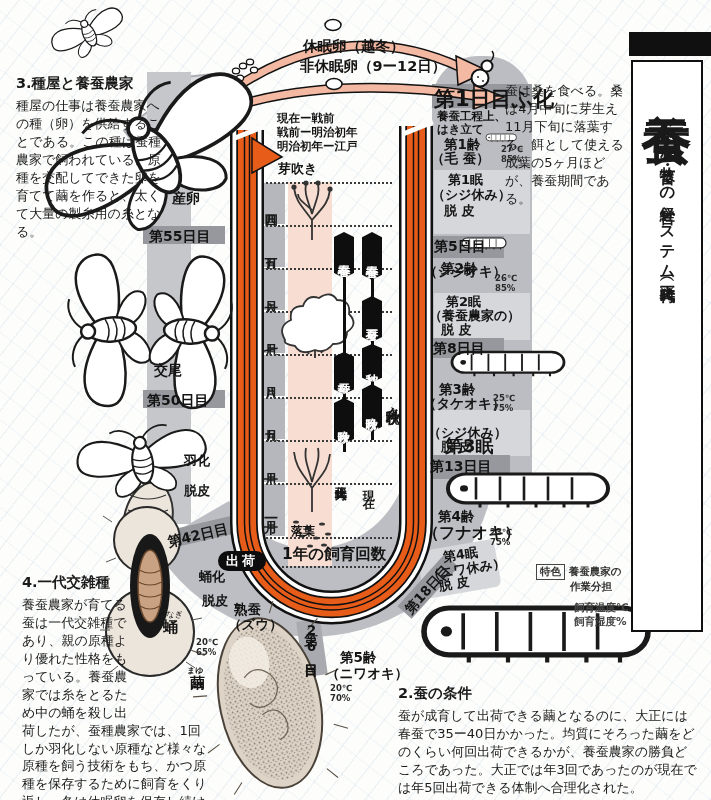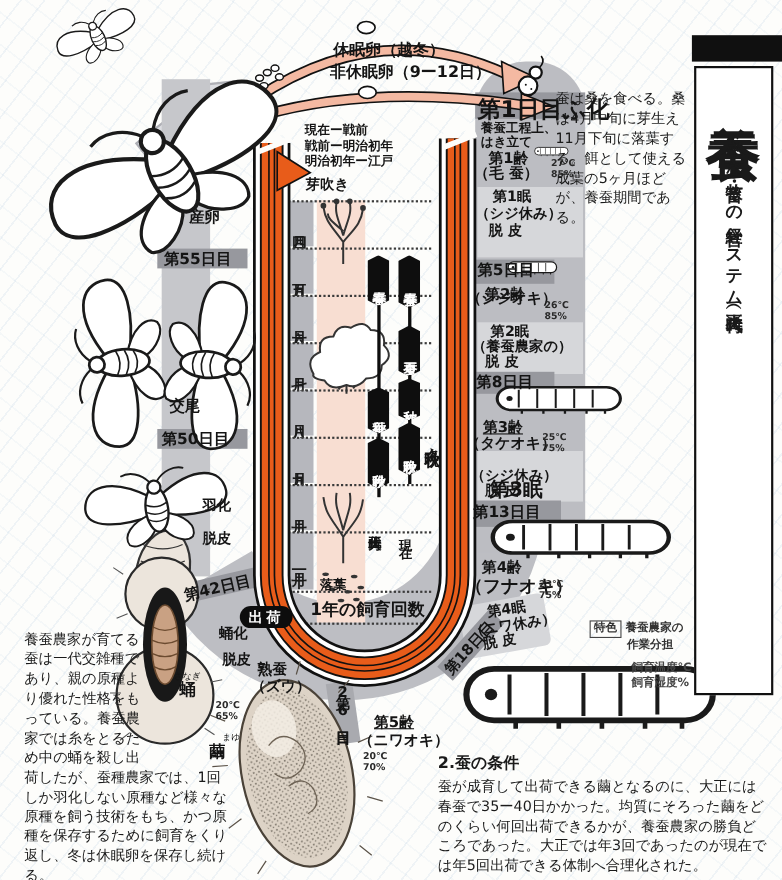--- a/index.html
+++ b/index.html
@@ -288,77 +288,82 @@
 
   <div class="t b" style="left:434px;top:238px;font-size:14px;">第5日目</div>
   <div class="t" style="left:441px;top:261px;font-size:13.5px;">第2齢</div>
   <div class="t" style="left:424px;top:264px;font-size:13.5px;text-align:center;">（シジオキ）</div>
   <div class="t tmp" style="left:495px;top:274px;"><span>26℃</span><br><span>85%</span></div>
   <div class="t" style="left:446px;top:295px;font-size:13px;">第2眠</div>
   <div class="t" style="left:429px;top:309px;font-size:13px;">（養蚕農家の）</div>
   <div class="t" style="left:441px;top:323px;font-size:13px;">脱 皮</div>
 
   <div class="t b" style="left:433px;top:340px;font-size:14px;">第8日目</div>
-  <div class="t" style="left:439px;top:382px;font-size:13.5px;text-decoration:underline;">第3齢</div>
+  <div class="t" style="left:439px;top:382px;font-size:13.5px;">第3齢</div>
   <div class="t" style="left:423px;top:396px;font-size:13.5px;">（タケオキ）</div>
   <div class="t tmp" style="left:493px;top:394px;"><span>25℃</span><br><span>75%</span></div>
   <div class="t" style="left:445px;top:436px;font-size:18px;">第3眠</div>
   <div class="t" style="left:428px;top:426px;font-size:13px;">（シジ休み）</div>
   <div class="t" style="left:441px;top:440px;font-size:13px;">脱 皮</div>
 
   <div class="t b" style="left:430px;top:458px;font-size:14px;">第13日目</div>
   <div class="t" style="left:438px;top:509px;font-size:13.5px;">第4齢</div>
   <div class="t" style="left:423px;top:524px;font-size:16px;">（フナオキ）</div>
   <div class="t tmp" style="left:490px;top:528px;"><span>23℃</span><br><span>75%</span></div>
   <div class="t" style="left:443px;top:548px;font-size:13px;transform:rotate(-8deg);">第4眠</div>
   <div class="t" style="left:427px;top:562px;font-size:13px;transform:rotate(-9deg);">（ニワ休み）</div>
   <div class="t" style="left:439px;top:577px;font-size:13px;transform:rotate(-10deg);">脱 皮</div>
 
   <div class="t b" style="left:398px;top:582px;font-size:13.5px;transform:rotate(-48deg);">第18日目</div>
   <div class="t" style="left:234px;top:602px;font-size:13.5px;">熟蚕</div>
   <div class="t" style="left:228px;top:617px;font-size:13.5px;">（ズウ）</div>
   <div class="t v b" style="left:303px;top:622px;font-size:13.5px;">第26日目</div>
-  <div class="t" style="left:340px;top:650px;font-size:13.5px;text-decoration:underline;">第5齢</div>
+  <div class="t" style="left:340px;top:650px;font-size:13.5px;">第5齢</div>
   <div class="t" style="left:326px;top:666px;font-size:13.5px;">（ニワオキ）</div>
   <div class="t tmp" style="left:330px;top:684px;"><span>20℃</span><br><span>70%</span></div>
   <div class="ship" style="left:218px;top:551px;">出荷</div>
 
   <div class="t" style="left:172px;top:190px;font-size:14px;">産卵</div>
   <div class="t b" style="left:149px;top:228px;font-size:14px;">第55日目</div>
   <div class="t" style="left:154px;top:362px;font-size:14px;">交尾</div>
   <div class="t b" style="left:147px;top:392px;font-size:14px;">第50日目</div>
   <div class="t" style="left:184px;top:454px;font-size:13px;">羽化</div>
   <div class="t" style="left:184px;top:484px;font-size:13px;">脱皮</div>
   <div class="t b" style="left:167px;top:527px;font-size:14px;transform:rotate(-13deg);">第42日目</div>
   <div class="t" style="left:199px;top:570px;font-size:13px;">蛹化</div>
   <div class="t" style="left:202px;top:594px;font-size:13px;">脱皮</div>
   <div class="t" style="left:158px;top:610px;font-size:8px;font-weight:500;text-align:right;">さなぎ</div>
   <div class="t b" style="left:163px;top:619px;font-size:15px;">蛹</div>
   <div class="t tmp" style="left:196px;top:638px;"><span>20℃</span><br><span>65%</span></div>
-  <div class="t" style="left:202px;top:666px;font-size:8px;font-weight:400;">まゆ</div>
+  <div class="t" style="left:187px;top:666px;font-size:8px;font-weight:700;">まゆ</div>
   <div class="t b" style="left:190px;top:675px;font-size:15px;">繭</div>
 
   <div class="legend" style="left:536px;top:564px;width:110px;">
     <span class="badge">特色</span>
     <span>養蚕農家の</span><br>
     <span style="margin-left:34px;">作業分担</span>
     <div style="margin:8px 0 12px 38px;color:#444;">
       <span>飼育温度℃</span><br>
       <span>飼育湿度%</span>
     </div>
   </div>
 
   <div class="blk" style="left:505px;top:82px;width:122px;">
     <p>蚕は桑を食べる。桑は4月中旬に芽生え11月下旬に落葉する。餌として使える成葉の5ヶ月ほどが、養蚕期間である。</p>
   </div>
   <div class="blk" style="left:398px;top:684px;width:302px;">
     <h3>2.蚕の条件</h3>
     <p>蚕が成育して出荷できる繭となるのに、大正には春蚕で35ー40日かかった。均質にそろった繭をどのくらい何回出荷できるかが、養蚕農家の勝負どころであった。大正では年3回であったのが現在では年5回出荷できる体制へ合理化された。</p>
   </div>
+  <div class="blk" style="left:16px;top:74px;width:150px;">
+    <h3>3.種屋と養蚕農家</h3>
+    <p>種屋の仕事は養蚕農家への種（卵）を供給することである。この種は蚕種農家で飼われている。原種を交配してできた卵を育てて繭を作ると、太くて大量の製糸用の糸となる。</p>
+  </div>
   <div class="blk" style="left:22px;top:573px;width:192px;">
+    <h3>4.一代交雑種</h3>
     <div style="float:right;width:78px;height:112px;"></div>
     <p>養蚕農家が育てる蚕は一代交雑種であり、親の原種より優れた性格をもっている。養蚕農家では糸をとるため中の蛹を殺し出荷したが、蚕種農家では、1回しか羽化しない原種など様々な原種を飼う技術をもち、かつ原種を保存するために飼育をくり返し、冬は休眠卵を保存し続ける。</p>
   </div>
 
   <div class="sidebar-bar" style="left:629px;top:32px;width:82px;height:24px;"></div>
   <div class="sidebar-box" style="left:631px;top:60px;width:72px;height:572px;">
     <div class="sidebar-title">養蚕</div>
     <div class="sidebar-sub">小さな牧畜・その経営システム（大正時代）</div>
   </div>
 

